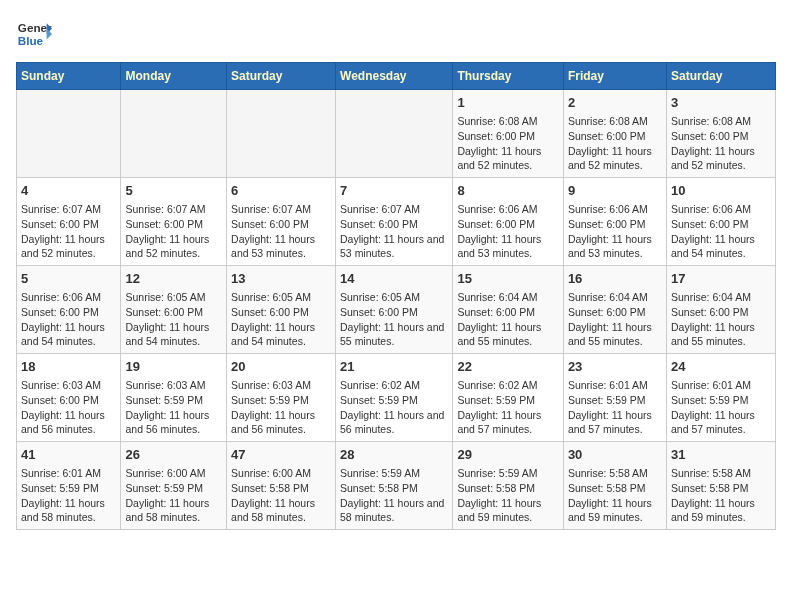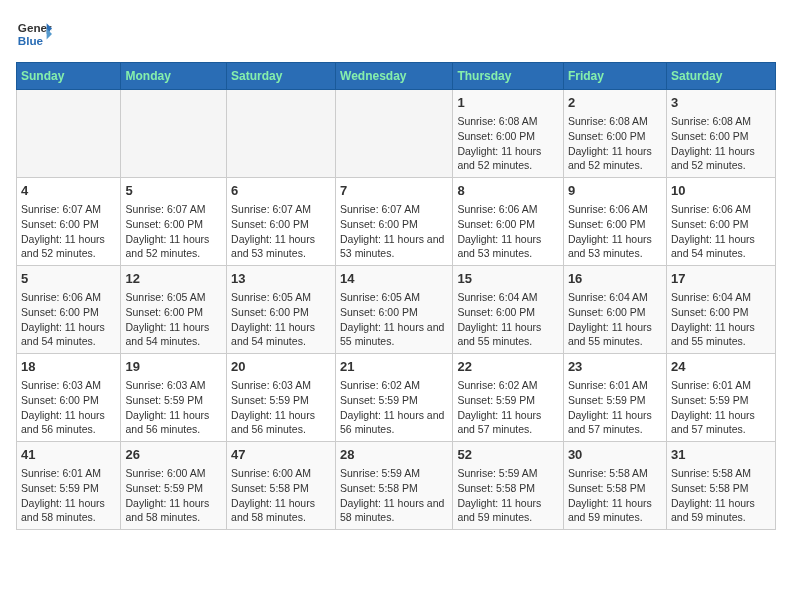--- a/index.html
+++ b/index.html
@@ -37,21 +37,21 @@
       font-size: 16px;
       color: #555;
     }
     table {
       width: 100%;
       border-collapse: collapse;
       font-size: 11px;
     }
     thead tr th {
       background-color: #2a6db5;
-      color: #86efac;
+      color: #fef9c3;
       padding: 6px 4px;
       text-align: left;
       font-size: 12px;
       font-weight: bold;
       border: 1px solid #1a5a9a;
     }
     tbody tr td {
       border: 1px solid #ccc;
       padding: 4px 4px;
       vertical-align: top;
@@ -140,18 +140,18 @@
         <td><span class="day-num">21</span><span>Sunrise: 6:02 AM</span><br><span>Sunset: 5:59 PM</span><br><span>Daylight: 11 hours and 56 minutes.</span></td>
         <td><span class="day-num">22</span><span>Sunrise: 6:02 AM</span><br><span>Sunset: 5:59 PM</span><br><span>Daylight: 11 hours and 57 minutes.</span></td>
         <td><span class="day-num">23</span><span>Sunrise: 6:01 AM</span><br><span>Sunset: 5:59 PM</span><br><span>Daylight: 11 hours and 57 minutes.</span></td>
         <td><span class="day-num">24</span><span>Sunrise: 6:01 AM</span><br><span>Sunset: 5:59 PM</span><br><span>Daylight: 11 hours and 57 minutes.</span></td>
       </tr>
       <tr>
         <td><span class="day-num">41</span><span>Sunrise: 6:01 AM</span><br><span>Sunset: 5:59 PM</span><br><span>Daylight: 11 hours and 58 minutes.</span></td>
         <td><span class="day-num">26</span><span>Sunrise: 6:00 AM</span><br><span>Sunset: 5:59 PM</span><br><span>Daylight: 11 hours and 58 minutes.</span></td>
         <td><span class="day-num">47</span><span>Sunrise: 6:00 AM</span><br><span>Sunset: 5:58 PM</span><br><span>Daylight: 11 hours and 58 minutes.</span></td>
         <td><span class="day-num">28</span><span>Sunrise: 5:59 AM</span><br><span>Sunset: 5:58 PM</span><br><span>Daylight: 11 hours and 58 minutes.</span></td>
-        <td><span class="day-num">52</span><span>Sunrise: 5:59 AM</span><br><span>Sunset: 5:58 PM</span><br><span>Daylight: 11 hours and 59 minutes.</span></td>
+        <td><span class="day-num">29</span><span>Sunrise: 5:59 AM</span><br><span>Sunset: 5:58 PM</span><br><span>Daylight: 11 hours and 59 minutes.</span></td>
         <td><span class="day-num">30</span><span>Sunrise: 5:58 AM</span><br><span>Sunset: 5:58 PM</span><br><span>Daylight: 11 hours and 59 minutes.</span></td>
         <td><span class="day-num">31</span><span>Sunrise: 5:58 AM</span><br><span>Sunset: 5:58 PM</span><br><span>Daylight: 11 hours and 59 minutes.</span></td>
       </tr>
     </tbody>
 </table>
 
 </body></html>

